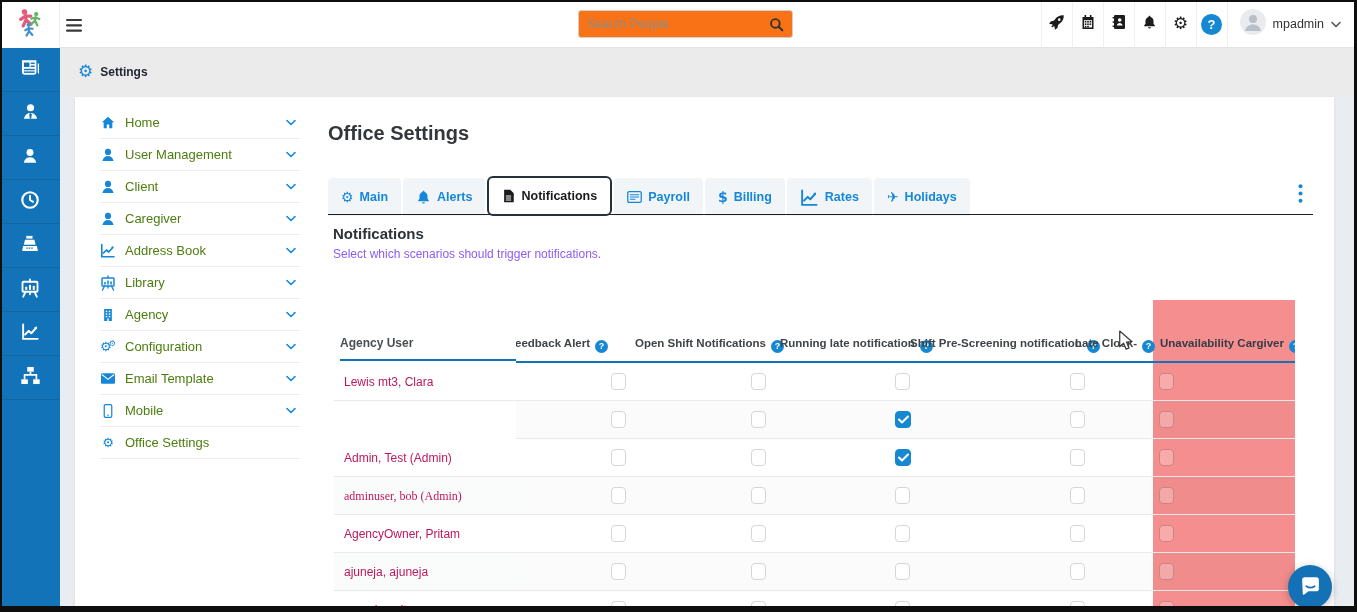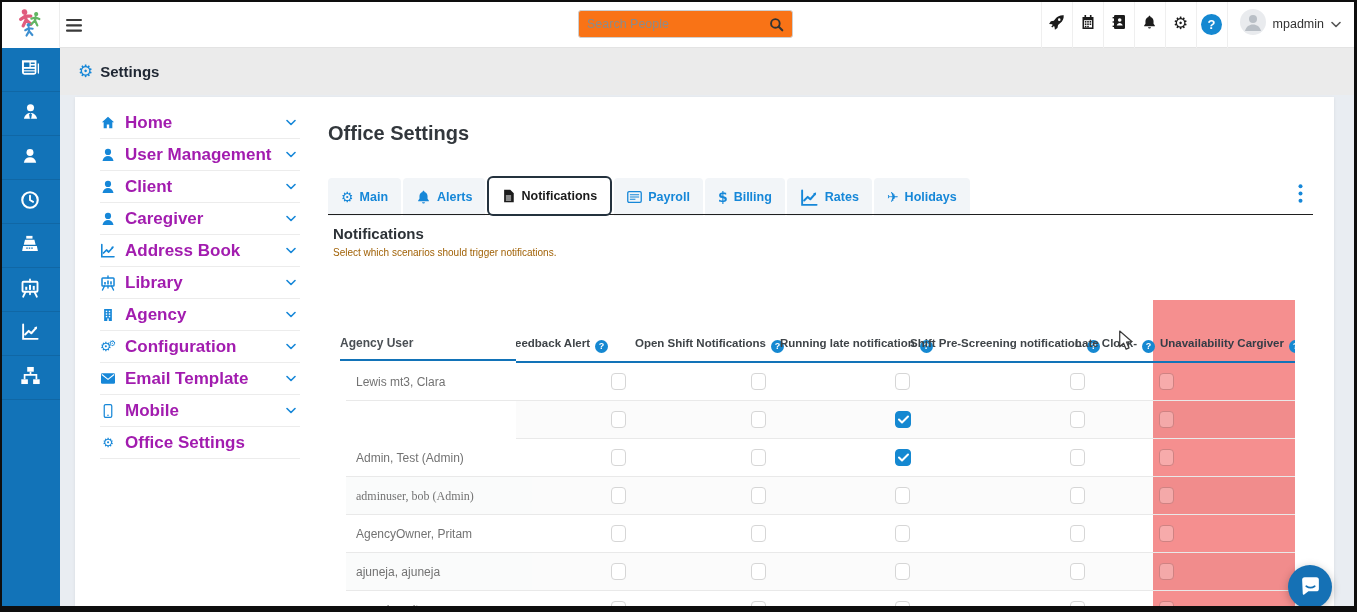--- a/index.html
+++ b/index.html
@@ -37,54 +37,54 @@
   
   .iconbar { position: absolute; left: 0; top: 48px; width: 60px; height: 564px;
              background: #1273b8; z-index: 4; }
   .ib-item { height: 44px; display: flex; align-items: center; justify-content: center;
              color: #fff; border-bottom: 1px solid rgba(0,0,0,0.10); cursor: pointer; }
 
   
   .settings-bar { position: absolute; left: 60px; top: 48px; width: 1297px; height: 47px;
                   background: #ebebeb; display: flex; align-items: center; padding-left: 18px; gap: 7px; }
   .settings-bar .glyph { font-size: 17px; color: #1687d8; }
-  .settings-title { font-size: 15px; font-weight: bold; color: #1f2733; }
+  .settings-title { font-size: 12px; font-weight: bold; color: #1f2733; }
 
   
   .panel { position: absolute; left: 75px; top: 97px; width: 1259px; height: 509px;
            background: #fff; box-shadow: 0 1px 3px rgba(0,0,0,0.08); z-index: 3; }
 
   
   .side-menu { position: absolute; left: 25px; top: 10px; width: 200px; }
   .sm-item { height: 32px; display: flex; align-items: center; gap: 9px;
              border-bottom: 1px solid #ececec; cursor: pointer; }
   .sm-item .smi { width: 16px; display: flex; justify-content: center; color: #1687d8; }
   .sm-item .smi .glyph { font-size: 13px; color: #1687d8; }
   .sm-item .smi .glyph.small { font-size: 8px; margin-left: -3px; }
-  .sm-label { flex: 1; font-size: 17px; font-weight: bold; color: #a21caf; }
+  .sm-label { flex: 1; font-size: 13px; font-weight: normal; color: #4d7c0f; }
   .sm-chev { color: #1687d8; display: flex; margin-right: 4px; }
 
   
   .page-title { position: absolute; left: 253px; top: 25px; font-size: 20px;
                 font-weight: bold; color: #32373c; }
   .tabbar { position: absolute; left: 253px; top: 79px; display: flex; align-items: flex-end; }
   .tabbar-underline { position: absolute; left: 253px; top: 117px; width: 985px; height: 1px; background: #1f1f1f; }
   .tab { display: flex; align-items: center; gap: 6px; padding: 10px 13px; background: #f2f5f8;
          color: #1687d8; font-size: 12.5px; font-weight: bold; border-radius: 4px 4px 0 0;
          margin-right: 2px; cursor: pointer; white-space: nowrap; height: 38px; }
   .tab .glyph { font-size: 14px; }
   .tab .dollar { font-size: 14px; font-weight: bold; }
   .tab.active { background: #fff; color: #1b1b1b; border: 2px solid #24323e;
                 border-radius: 6px; height: 40px; position: relative; z-index: 2; }
   .tab .tic { display: flex; }
   .kebab-btn { position: absolute; left: 1217px; top: 85px; padding: 2px 6px; cursor: pointer; }
 
   .section-title { position: absolute; left: 258px; top: 128px; font-size: 15px;
                    font-weight: bold; color: #2d3237; }
-  .section-sub { position: absolute; left: 258px; top: 150px; font-size: 10px; color: #a16207; }
+  .section-sub { position: absolute; left: 258px; top: 150px; font-size: 12px; color: #8b5cf6; }
 
   
   .ntable { position: absolute; left: 255px; top: 203px; width: 965px; height: 306px; overflow: hidden; }
   .pink-col { position: absolute; left: 823px; top: 0; width: 142px; height: 306px;
               background: #f58f8f; z-index: 1; }
   .scroll-layer { position: absolute; inset: 0; z-index: 2; }
   .hrow { position: absolute; left: 0; top: 25px; width: 965px; height: 38px;
           border-bottom: 2px solid #1273b8; }
   .hcell { position: absolute; top: 0; height: 36px; line-height: 36px; white-space: nowrap;
            font-size: 11.5px; font-weight: bold; color: #3f4448; }
@@ -94,22 +94,22 @@
   .srow.alt { background: rgba(0,0,0,0.015); }
   .cb { position: absolute; top: 10px; width: 15px; height: 17px; border: 1.5px solid #d6d6d6;
         border-radius: 4px; background: #fff; cursor: pointer; display: flex;
         align-items: center; justify-content: center; }
   .cb.on-pink { background: rgba(255,255,255,0.25); border-color: #cf8282; }
   .cb.checked { background: #1588d1; border-color: #1588d1; width: 16px; height: 17px; }
   .frozen-layer { position: absolute; left: 0; top: 0; width: 186px; height: 306px;
                   background: #fff; z-index: 3; }
   .f-h { position: absolute; left: 10px; top: 25px; width: 176px; height: 36px; line-height: 36px;
          font-size: 12px; font-weight: bold; color: #4a4f54; border-bottom: 2px solid #1273b8; }
-  .frow { position: absolute; left: 16px; width: 186px; height: 38px; border-bottom: 1px solid #e9e9e9;
-          font-size: 12px; color: #737373; line-height: 38px; padding-left: 10px; white-space: nowrap; }
+  .frow { position: absolute; left: 4px; width: 186px; height: 38px; border-bottom: 1px solid #e9e9e9;
+          font-size: 12px; color: #be185d; line-height: 38px; padding-left: 10px; white-space: nowrap; }
   .frow.alt { background: #fafbfb; }
 
   
   .mouse-cursor { position: absolute; left: 1118px; top: 330px; z-index: 50; pointer-events: none; }
   .chat-bubble { position: absolute; left: 1288px; top: 565px; width: 44px; height: 44px;
                  border-radius: 50%; background: #1571b5; display: flex; align-items: center;
                  justify-content: center; z-index: 20; cursor: pointer;
                  box-shadow: 0 2px 8px rgba(0,0,0,0.25); }
   .frame { position: absolute; inset: 0; border: 2px solid #0e0e0e; border-right-width: 3px;
            border-bottom-width: 6px; pointer-events: none; z-index: 60; }

